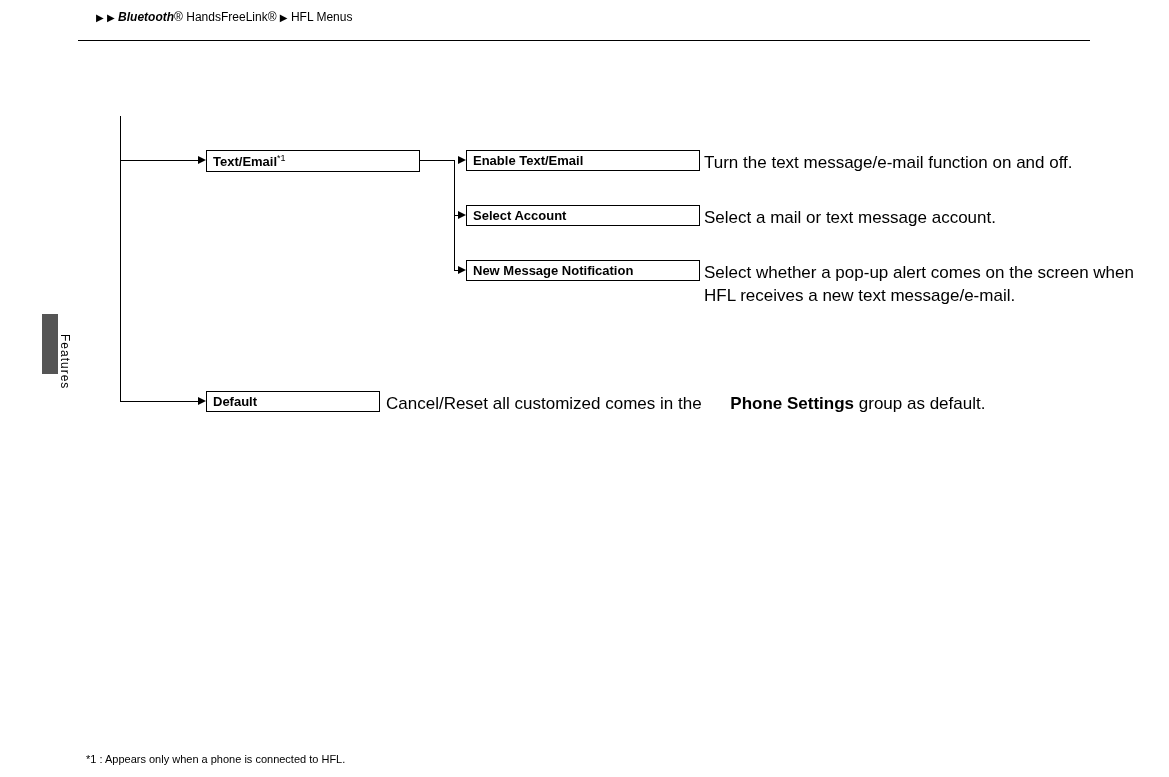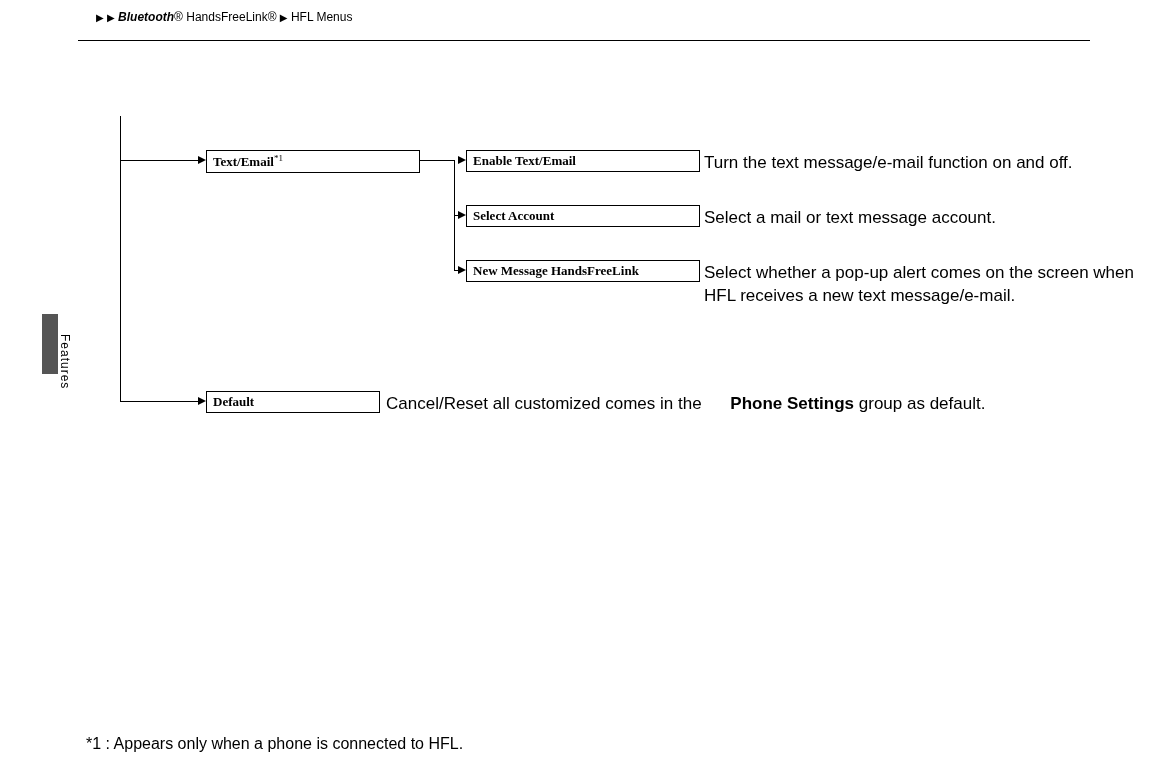--- a/index.html
+++ b/index.html
@@ -55,21 +55,20 @@
     letter-spacing: 1px;
   }
   .box {
     position: absolute;
     border: 1px solid #000;
     font-size: 13px;
     font-weight: bold;
     padding: 2px 6px;
     background: #fff;
     white-space: nowrap;
-    font-family: Liberation Serif, serif;
   }
   .sup {
     font-size: 9px;
     vertical-align: super;
     font-weight: normal;
   }
   .desc {
     position: absolute;
     font-size: 17px;
     line-height: 1.35;
@@ -83,22 +82,22 @@
   .arrow-r {
     position: absolute;
     width: 0; height: 0;
     border-top: 4px solid transparent;
     border-bottom: 4px solid transparent;
     border-left: 8px solid #000;
   }
   .footnote {
     position: absolute;
     left: 86px;
-    bottom: 24px;
-    font-size: 16px;
+    bottom: 12px;
+    font-size: 11px;
   }
 </style>
 </head>
 <body>
 
 <div class="breadcrumb">
   <span class="tri">▶</span>
   <span class="tri">▶</span>
   <span class="bt">Bluetooth</span><span>®</span>
   <span>HandsFreeLink</span><span>®</span>
@@ -136,21 +135,21 @@
 <div class="box" style="left:466px; top:205px; width:220px;">
   <span>Select Account</span>
 </div>
 <div class="desc" style="left:704px; top:207px; width:440px;">
   <span>Select a mail or text message account.</span>
 </div>
 
 <div class="line" style="left:454px; top:270px; width:6px; height:1px;"></div>
 <div class="arrow-r" style="left:458px; top:266px;"></div>
 <div class="box" style="left:466px; top:260px; width:220px;">
-  <span>New Message HandsFreeLink</span>
+  <span>New Message Notification</span>
 </div>
 <div class="desc" style="left:704px; top:262px; width:440px;">
   <span>Select whether a pop-up alert comes on the screen when HFL receives a new text message/e-mail.</span>
 </div>
 
 <div class="line" style="left:120px; top:401px; width:80px; height:1px;"></div>
 <div class="arrow-r" style="left:198px; top:397px;"></div>
 <div class="box" style="left:206px; top:391px; width:160px;">
   <span>Default</span>
 </div>

